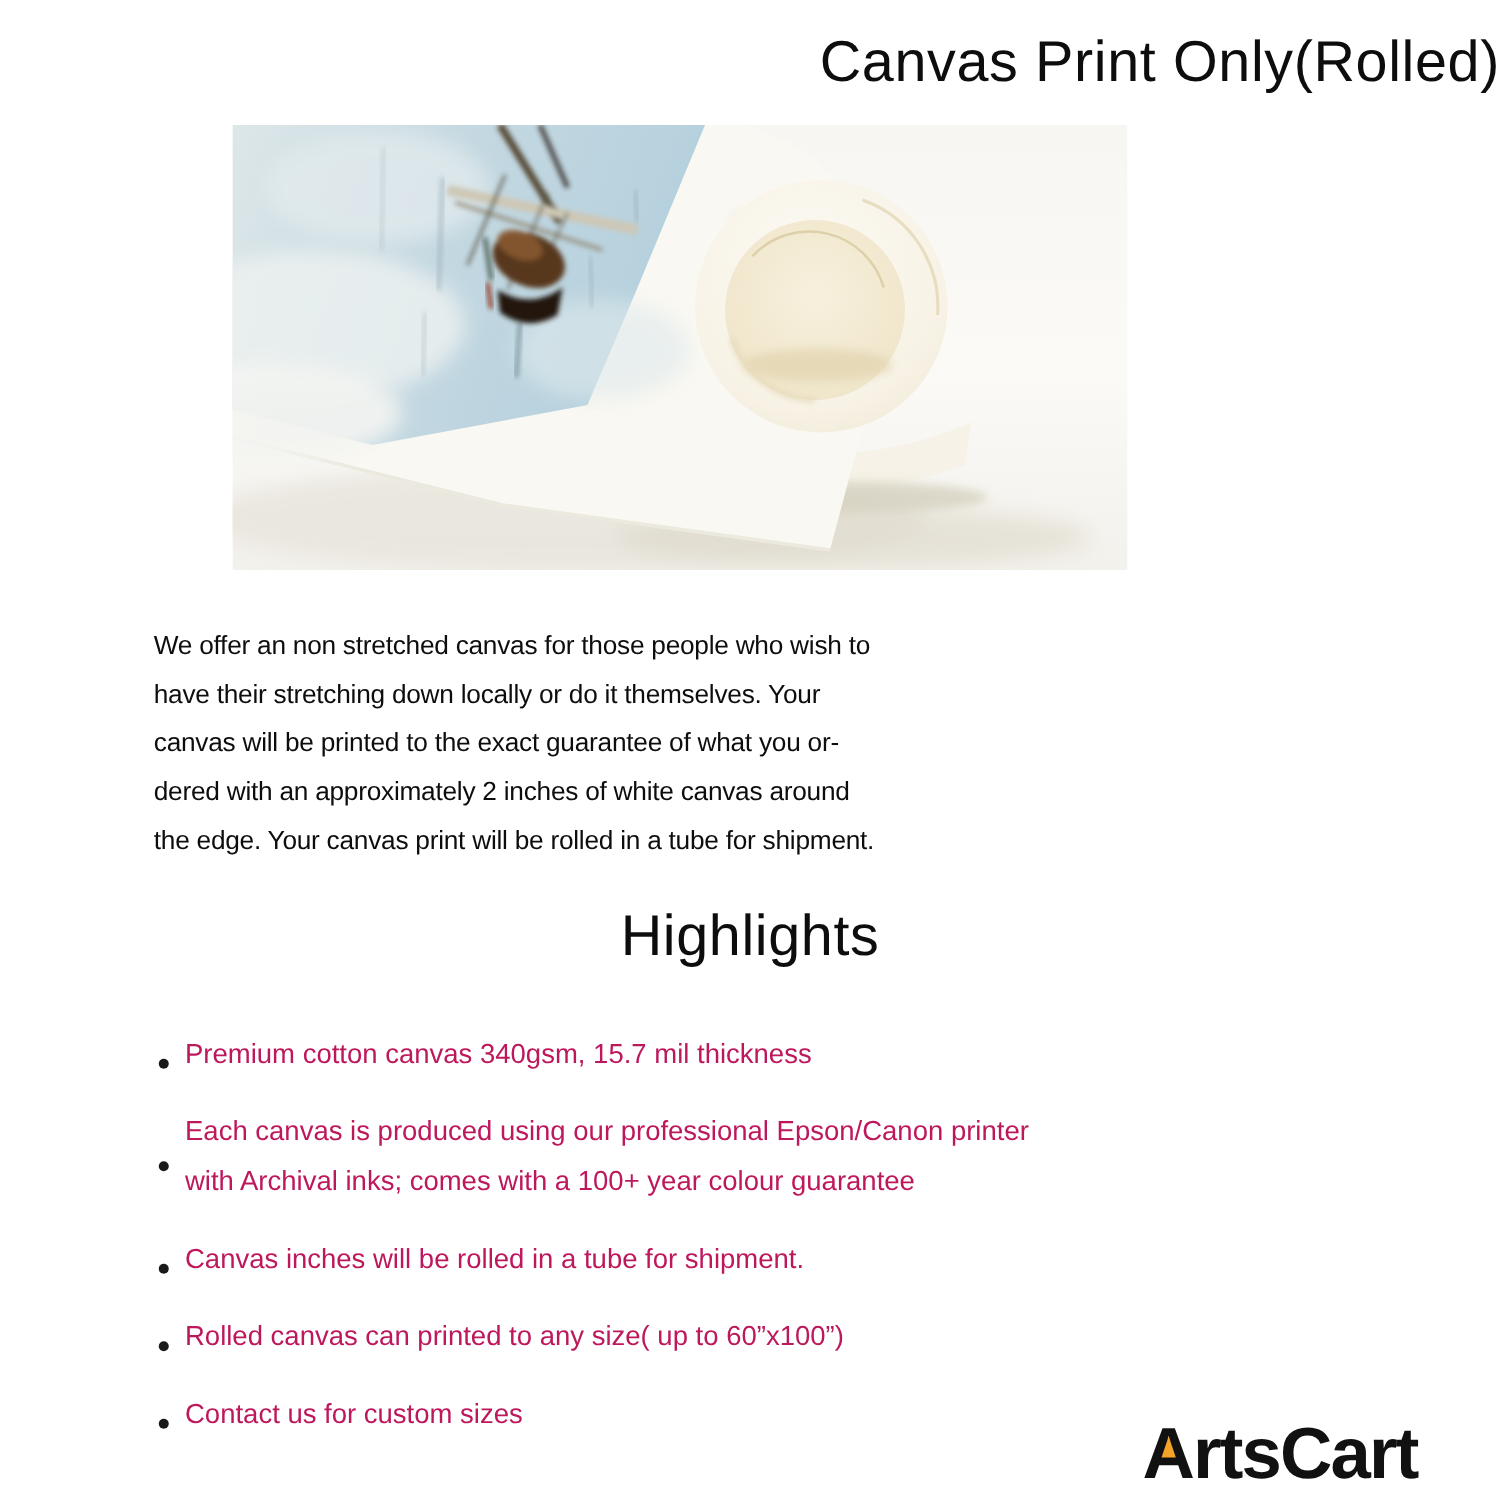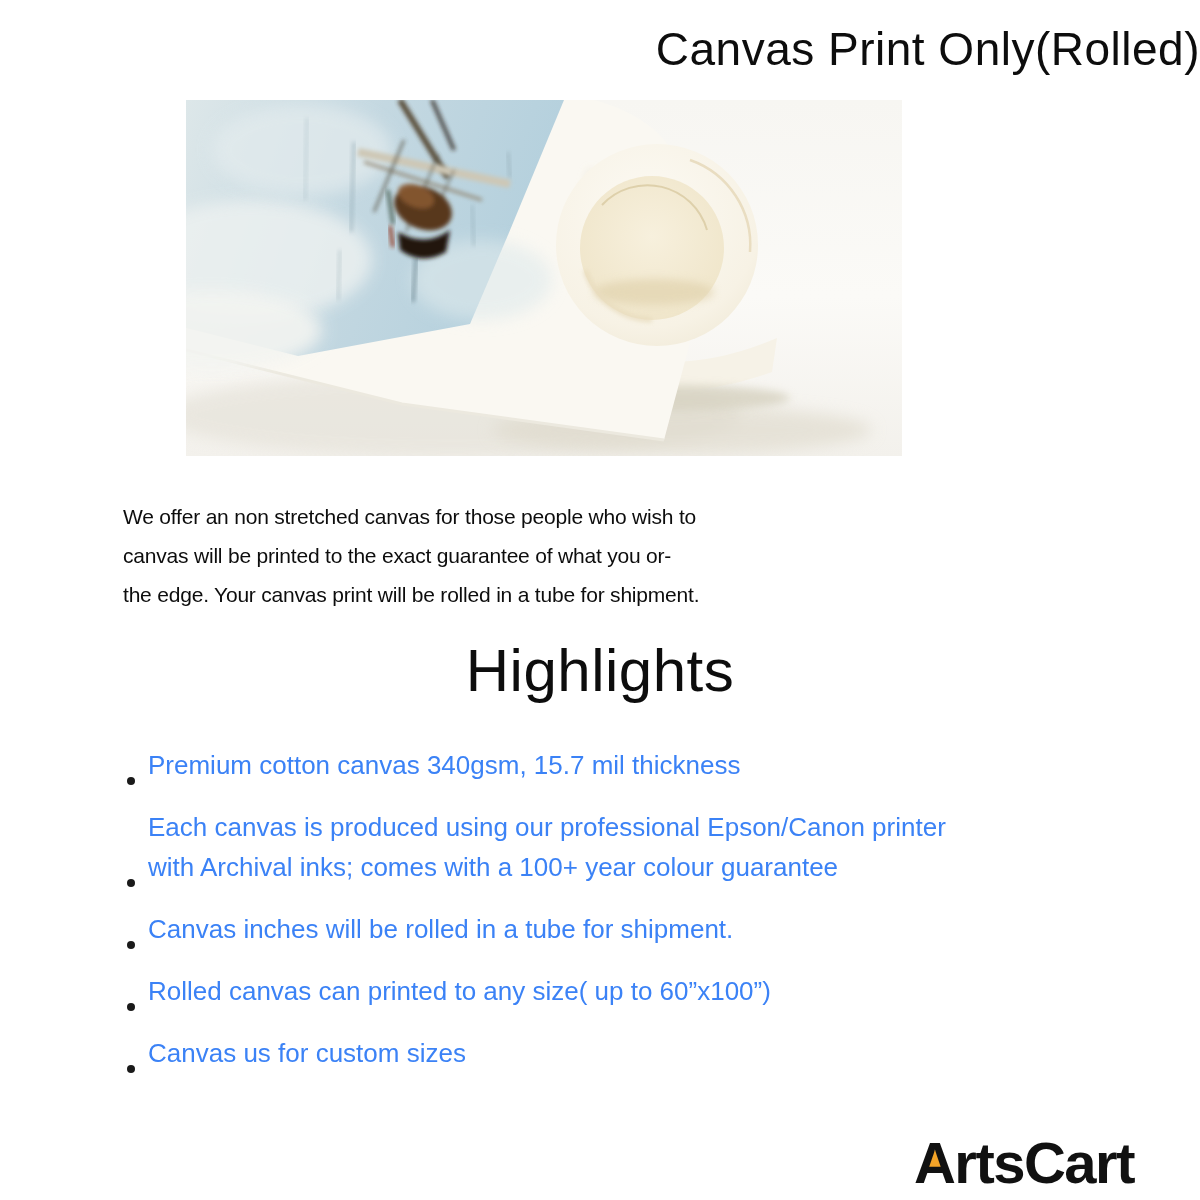--- a/index.html
+++ b/index.html
@@ -34,41 +34,41 @@
   .desc {
     margin: 41px 120px 0 123px;
     font-size: 21px;
     line-height: 39px;
     letter-spacing: -0.2px;
     color: #0d0d0d;
   }
 
   h2.highlights-title {
     margin: 30px 0 0 0;
-    font-size: 60px;
+    font-size: 46px;
     font-weight: 400;
     line-height: 53px;
     text-align: center;
     letter-spacing: 0.5px;
     color: #0d0d0d;
   }
 
   ul.highlights {
     list-style: none;
     margin: 48px 0 0 125px;
     padding: 0;
     max-width: 1020px;
   }
   ul.highlights li {
     display: flex;
-    align-items: flex-end;
+    align-items: center;
     margin: 0 0 22px 0;
-    font-size: 26px;
+    font-size: 22px;
     line-height: 40px;
-    color: #3b82f6;
+    color: #be185d;
   }
   .bullet-dot {
     flex: 0 0 auto;
     width: 8px; height: 8px;
     border-radius: 50%;
     background: #1a1a1a;
     margin: 15px 13px 0 2px;
   }
 
   .brand-logo {
@@ -181,21 +181,23 @@
         <circle cx="650" cy="248" r="72" fill="url(#holeG)"></circle>
         <path d="M600,205 A 62 62 0 0 1 705 230" fill="none" stroke="#dccda6" stroke-width="2" opacity="0.9"></path>
         <ellipse cx="652" cy="292" rx="60" ry="13" fill="#e2d4b0" opacity="0.75" filter="url(#b4)"></ellipse>
         <path d="M583,270 A 72 72 0 0 0 650 320" fill="none" stroke="#e8dcbd" stroke-width="5" opacity="0.8" filter="url(#b2)"></path>
       </g>
     </svg>
   </figure>
 
   <div class="desc">
     <div>We offer an non stretched canvas for those people who wish to</div>
+    <div>have their stretching down locally or do it themselves. Your</div>
     <div>canvas will be printed to the exact guarantee of what you or-</div>
+    <div>dered with an approximately 2 inches of white canvas around</div>
     <div>the edge. Your canvas print will be rolled in a tube for shipment.</div>
   </div>
 
   <h2 class="highlights-title">Highlights</h2>
 
   <ul class="highlights">
     <li>
       <span class="bullet-dot"></span>
       <span class="li-text">Premium cotton canvas 340gsm, 15.7 mil thickness</span>
     </li>
@@ -209,21 +211,21 @@
     <li>
       <span class="bullet-dot"></span>
       <span class="li-text">Canvas inches will be rolled in a tube for shipment.</span>
     </li>
     <li>
       <span class="bullet-dot"></span>
       <span class="li-text">Rolled canvas can printed to any size( up to 60”x100”)</span>
     </li>
     <li>
       <span class="bullet-dot"></span>
-      <span class="li-text">Canvas us for custom sizes</span>
+      <span class="li-text">Contact us for custom sizes</span>
     </li>
   </ul>
 
   <div class="brand-logo" style="color: rgb(17, 17, 17);">
     <span class="logo-a"><span class="logo-a-triangle" style="border-bottom-color: rgb(244, 164, 40);"></span><span class="glyph">A</span></span><span>rtsCart</span>
   </div>
 
 </div>
 
 </body></html>

